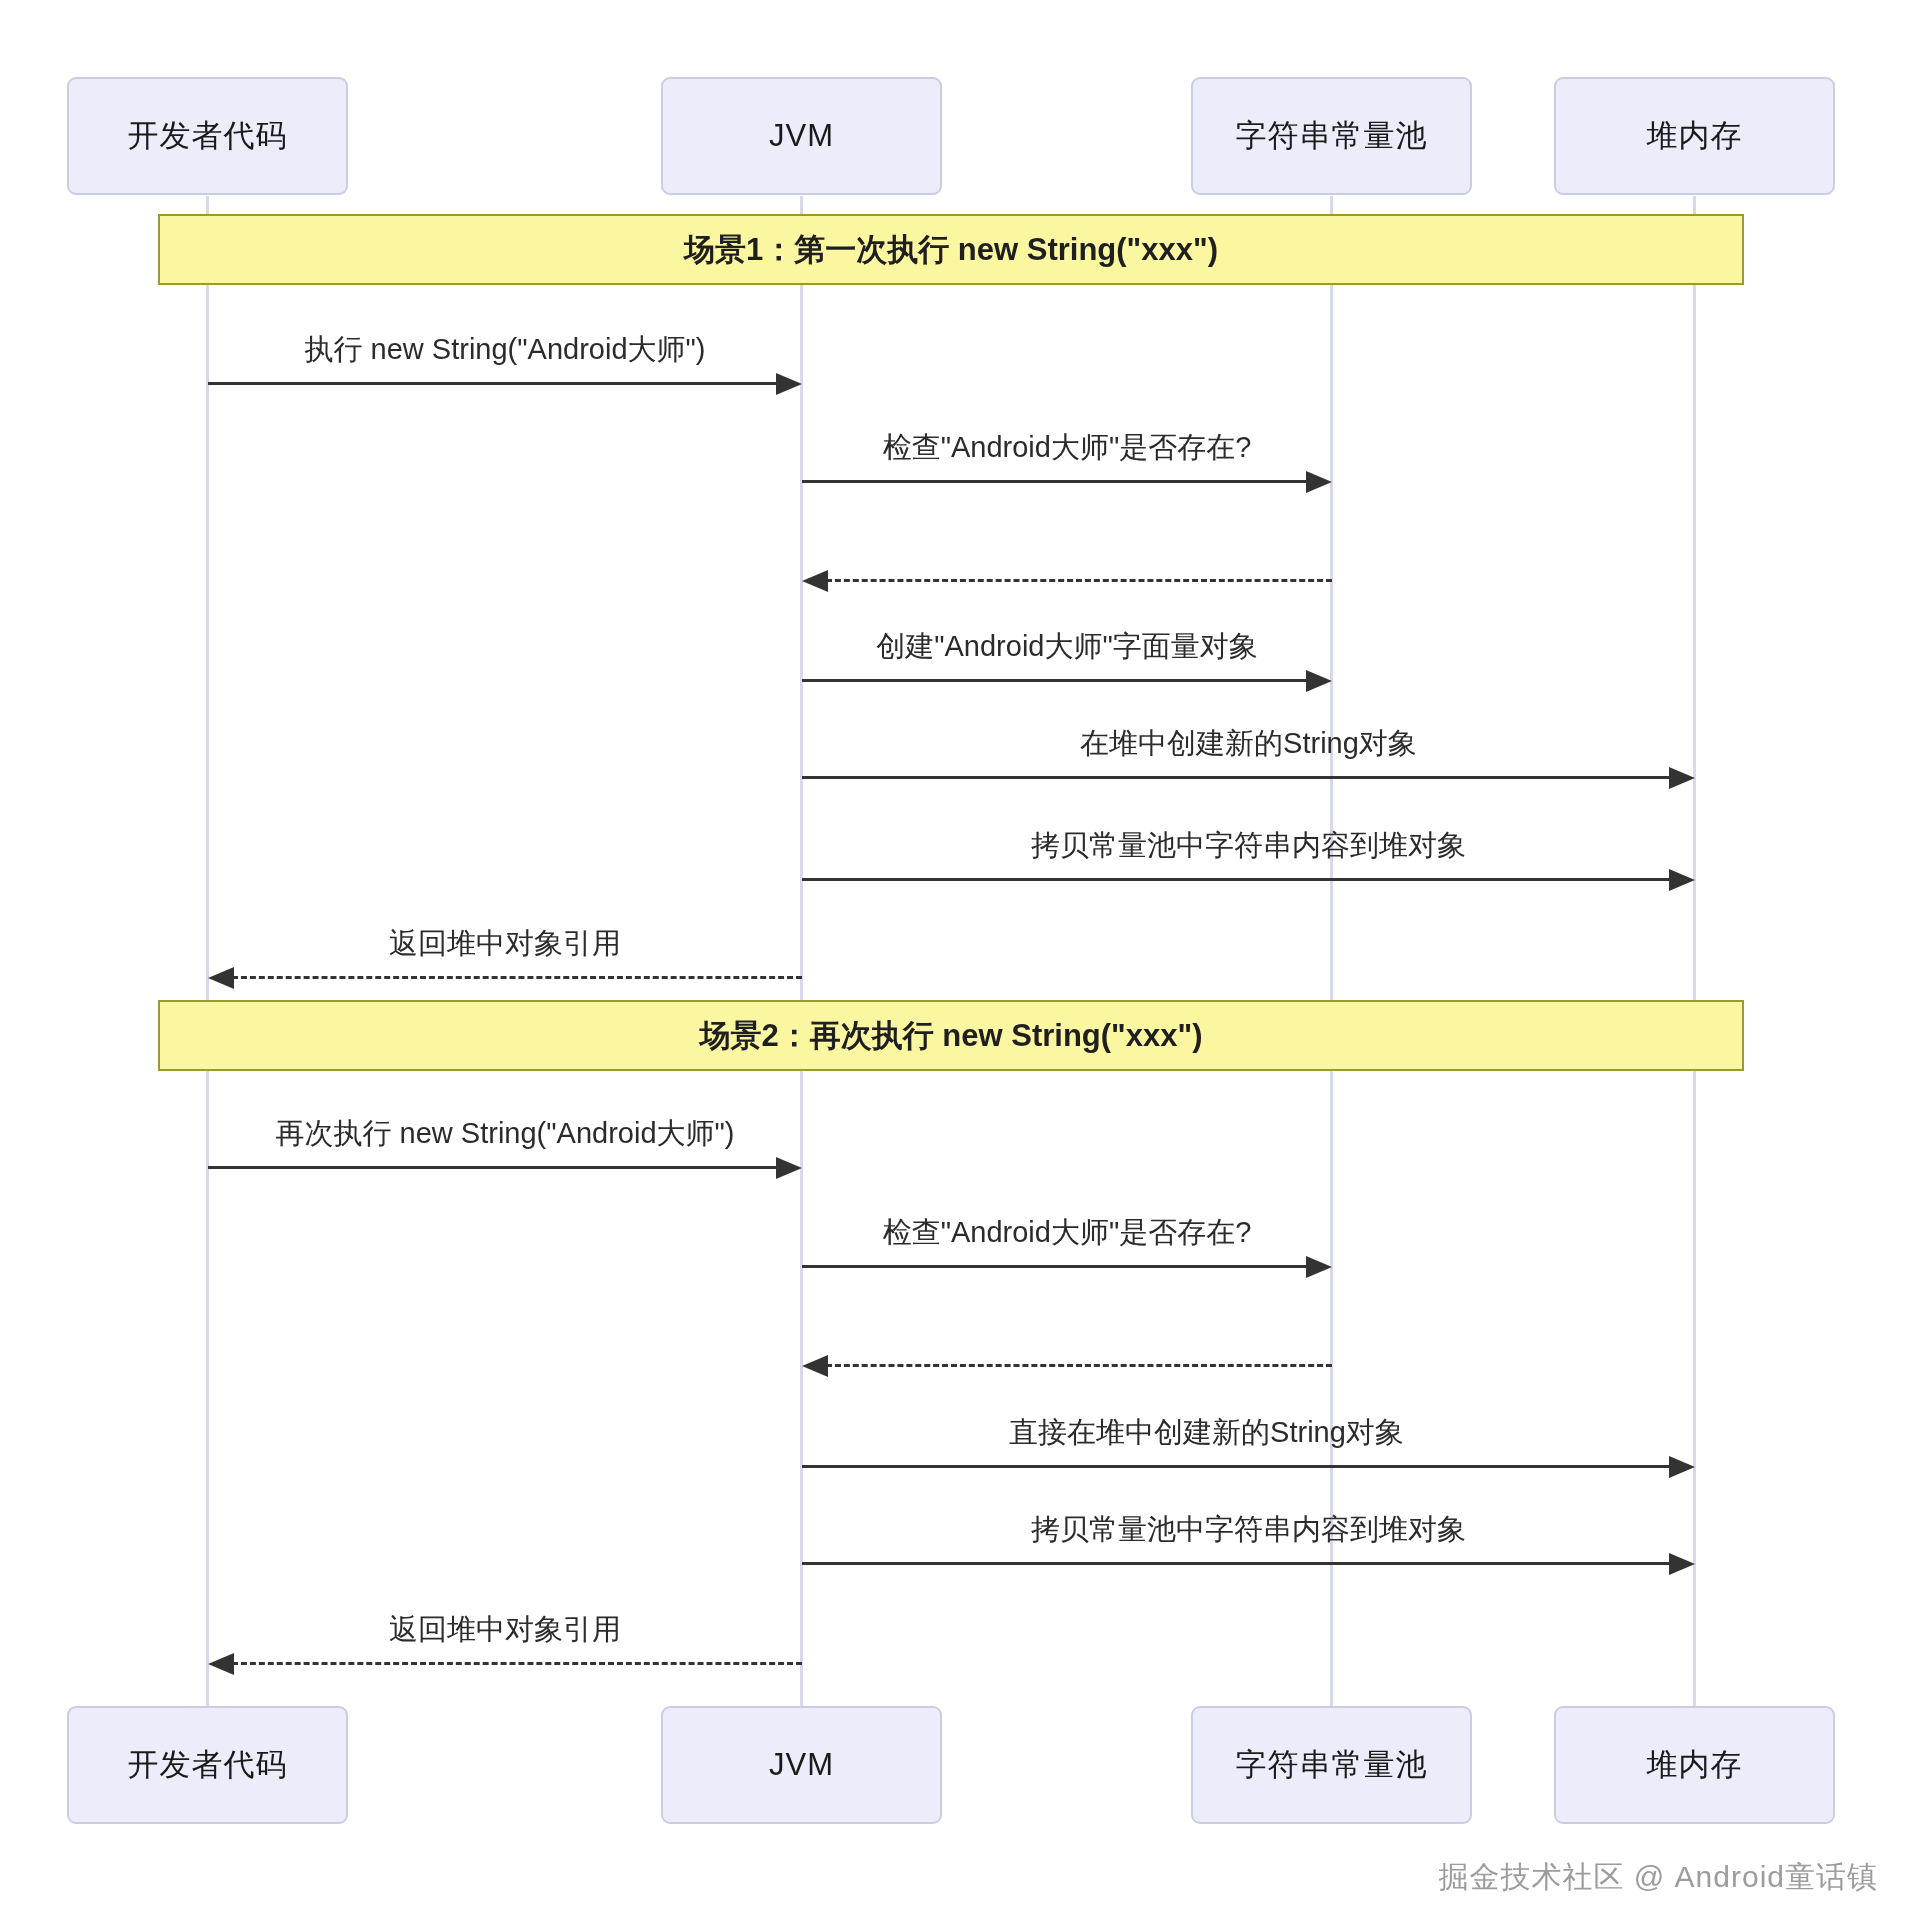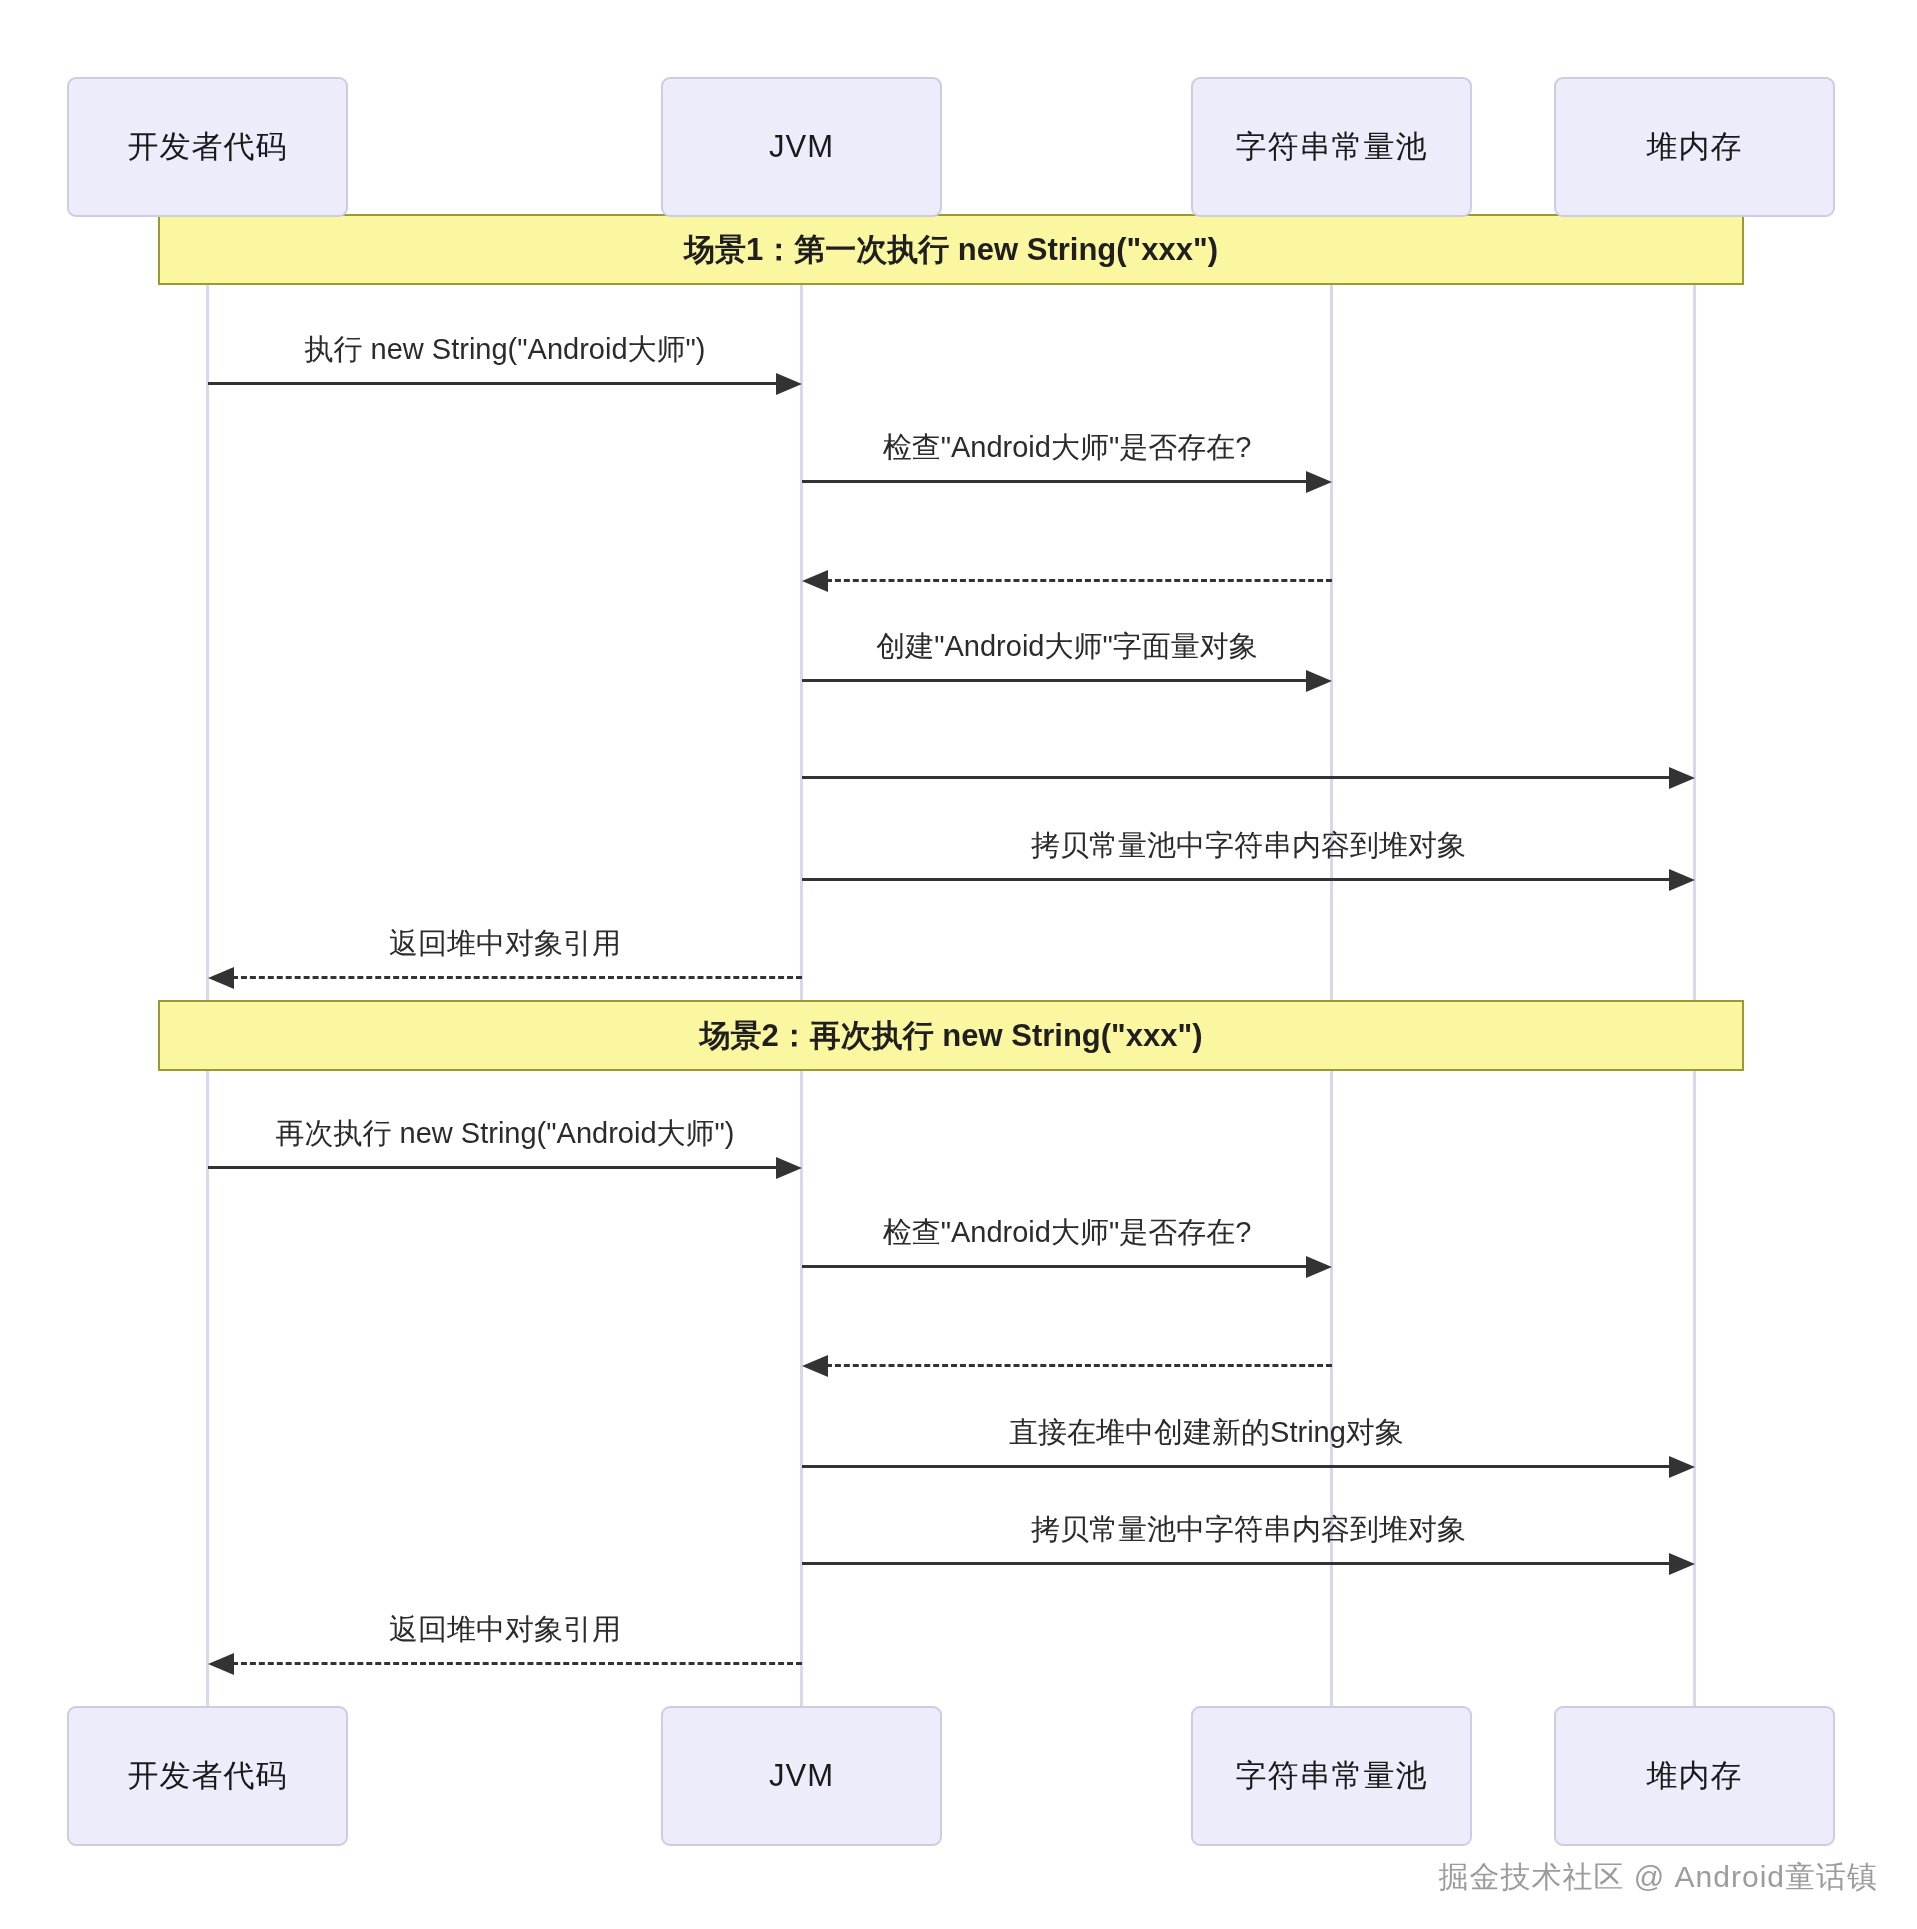--- a/index.html
+++ b/index.html
@@ -7,21 +7,21 @@
     --band-fill:#FBF7A1; --band-border:#9A9A33; --arrow:#333333;
     --text:#2B2B2B; --watermark:#9C9C9C;
   }
   html,body{margin:0;padding:0;background:#fff;}
   .stage{
     position:relative; width:1918px; height:1930px; background:#fff;
     font-family:"Liberation Sans", sans-serif; color:var(--text); overflow:hidden;
   }
   .lifeline{position:absolute; width:3px; background:var(--lifeline); z-index:1;}
   .actor-box{
-    position:absolute; width:281px; height:140px; box-sizing:border-box;
+    position:absolute; width:281px; height:118px; box-sizing:border-box;
     background:var(--actor-fill); border:2px solid var(--actor-border); border-radius:9px;
     display:flex; align-items:center; justify-content:center; z-index:4;
   }
   .actor-label{font-size:31px; color:#1a1a1a; letter-spacing:1px;}
   .band{
     position:absolute; left:158px; width:1586px; height:71px; box-sizing:border-box;
     background:var(--band-fill); border:2px solid var(--band-border);
     display:flex; align-items:center; justify-content:center; z-index:3;
   }
   .band-title{font-size:31px; font-weight:bold; color:#1f1f1f;}
@@ -60,20 +60,21 @@
     <div class="msg-line solid" style="left: 208px; width: 570px; top: 382px;"></div>
     <div class="arrowhead right" style="left: 776px; top: 373px;"></div>
     <div class="msg-label" style="left: 802px; width: 530px; top: 426px;">检查"Android大师"是否存在?</div>
     <div class="msg-line solid" style="left: 802px; width: 506px; top: 480px;"></div>
     <div class="arrowhead right" style="left: 1306px; top: 471px;"></div>
     <div class="msg-line dashed" style="left: 826px; width: 506px; top: 579px;"></div>
     <div class="arrowhead left" style="left: 802px; top: 570px;"></div>
     <div class="msg-label" style="left: 802px; width: 530px; top: 625px;">创建"Android大师"字面量对象</div>
     <div class="msg-line solid" style="left: 802px; width: 506px; top: 679px;"></div>
     <div class="arrowhead right" style="left: 1306px; top: 670px;"></div>
+    <div class="msg-label" style="left: 802px; width: 893px; top: 722px;">在堆中创建新的String对象</div>
     <div class="msg-line solid" style="left: 802px; width: 869px; top: 776px;"></div>
     <div class="arrowhead right" style="left: 1669px; top: 767px;"></div>
     <div class="msg-label" style="left: 802px; width: 893px; top: 824px;">拷贝常量池中字符串内容到堆对象</div>
     <div class="msg-line solid" style="left: 802px; width: 869px; top: 878px;"></div>
     <div class="arrowhead right" style="left: 1669px; top: 869px;"></div>
     <div class="msg-label" style="left: 208px; width: 594px; top: 922px;">返回堆中对象引用</div>
     <div class="msg-line dashed" style="left: 232px; width: 570px; top: 976px;"></div>
     <div class="arrowhead left" style="left: 208px; top: 967px;"></div>
     <div class="msg-label" style="left: 208px; width: 594px; top: 1112px;">再次执行 new String("Android大师")</div>
     <div class="msg-line solid" style="left: 208px; width: 570px; top: 1166px;"></div>

